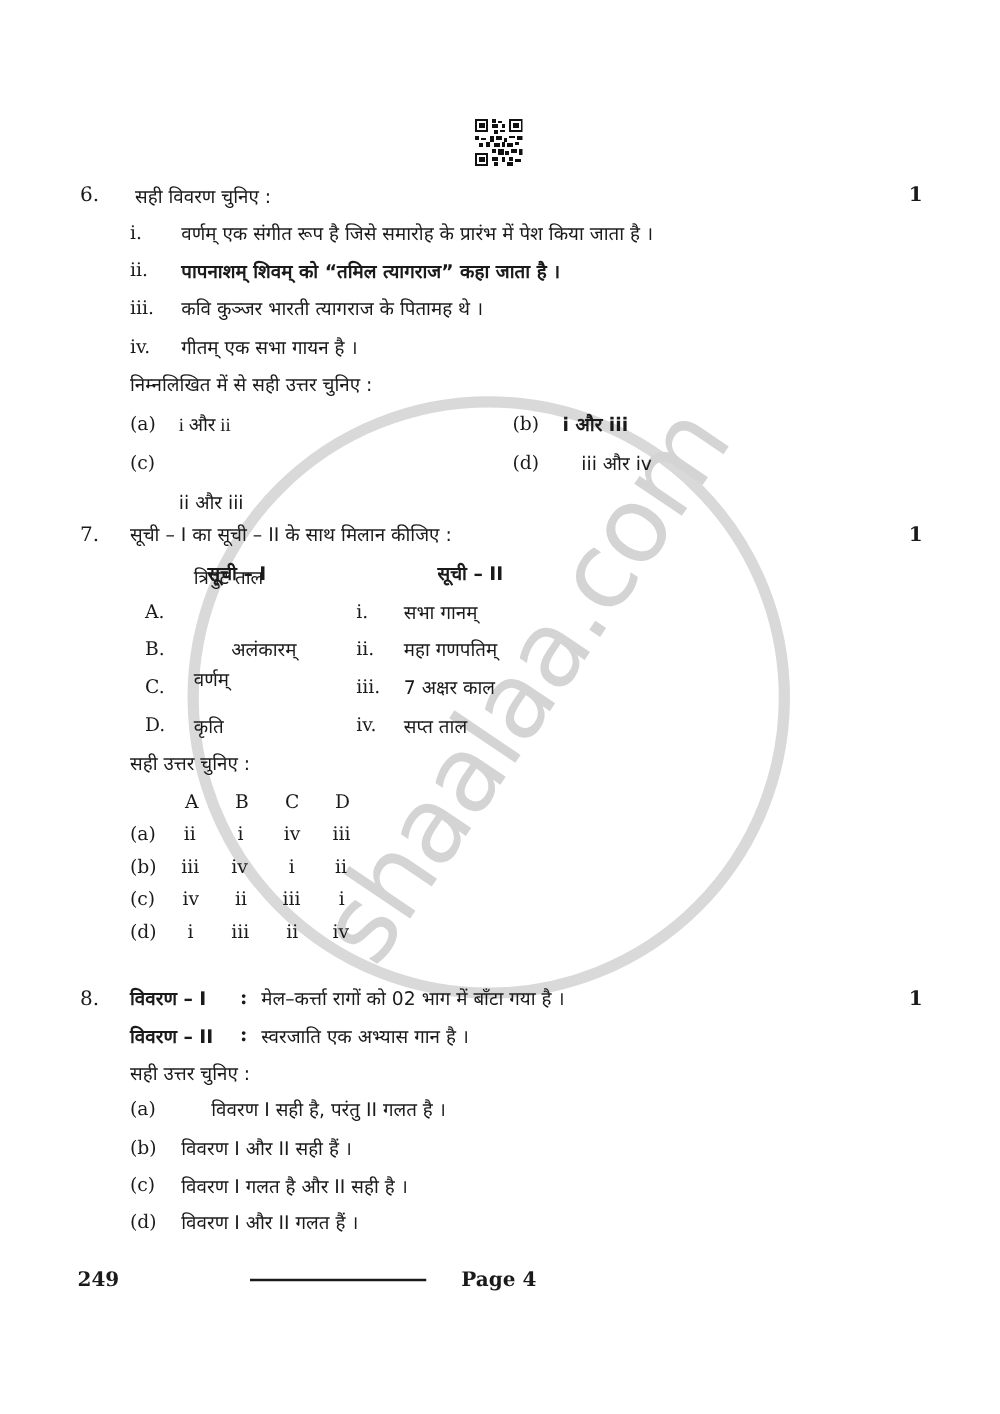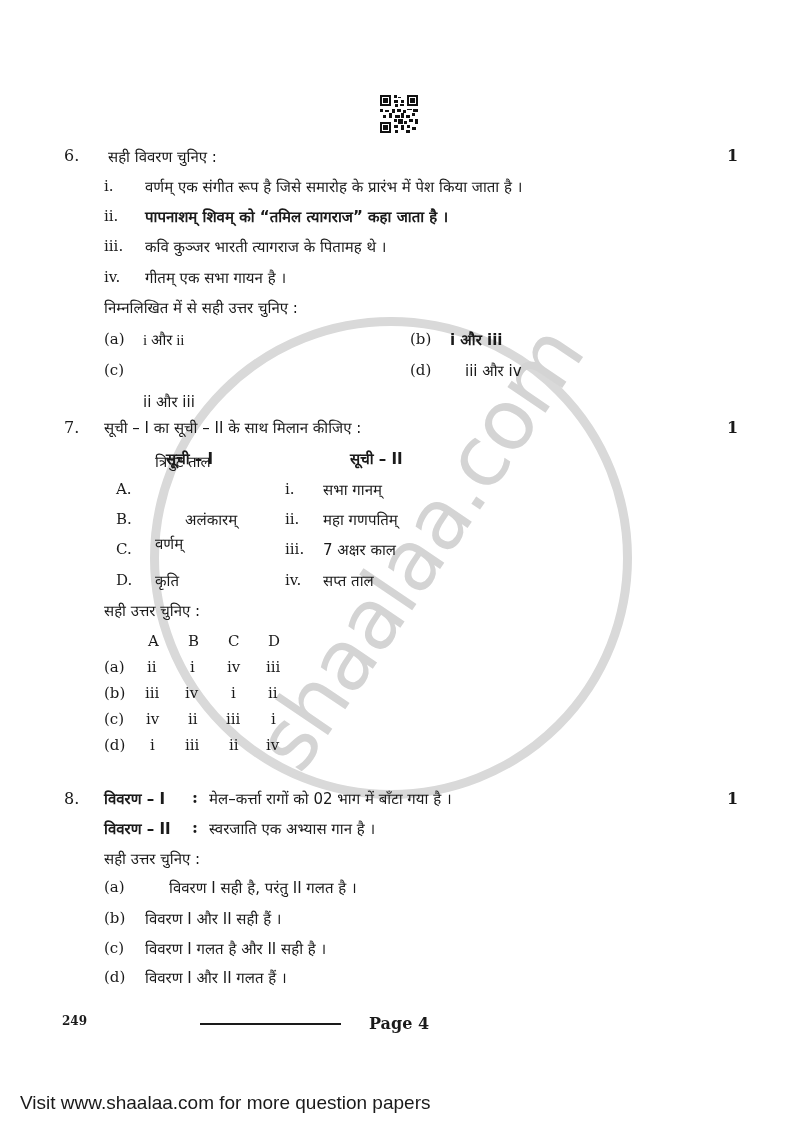--- a/index.html
+++ b/index.html
@@ -56,21 +56,21 @@
       width: 38px; height: 38px;
     }
 
     .abs { position: absolute; white-space: nowrap; }
     .qnum { font-size: 16px; }
     .marks { font-size: 16px; font-weight: bold; }
     .hi { font-family: "DejaVu Sans", "Liberation Sans", sans-serif; font-size: 15px; }
     .roman { font-size: 15px; }
     .bold { font-weight: bold; }
 
-    .footer-num { font-weight: bold; font-size: 12px; }
+    .footer-num { font-weight: bold; font-size: 16px; }
     .footer-line { position: absolute; left: 200px; top: 1023px; width: 141px; height: 2px; background: #1a1a1a; }
     .footer-page { font-weight: bold; font-size: 16px; text-align: right; }
     .visit {
       font-family: "Liberation Sans", "DejaVu Sans", sans-serif;
       font-size: 19px;
       color: #1a1a1a;
     }
   </style>
 </head>
 <body>
@@ -244,15 +244,14 @@
       <div class="abs hi" style="left:145px; top:938px;">विवरण I गलत है और II सही है ।</div>
 
       <div class="abs roman" style="left:104px; top:968px;">(d)</div>
       <div class="abs hi" style="left:145px; top:967px;">विवरण I और II गलत हैं ।</div>
     </div>
 
     <div class="abs footer-num" style="left:62px; top:1014px;">249</div>
     <div class="footer-line"></div>
     <div class="abs footer-page" style="left:369px; top:1014px;">Page 4</div>
 
-    <div class="abs visit" style="left:20px; top:1092px;">Visit www.shaalaa.com for more question papers</div>
   </div>
 </div>
 
 </body></html>

